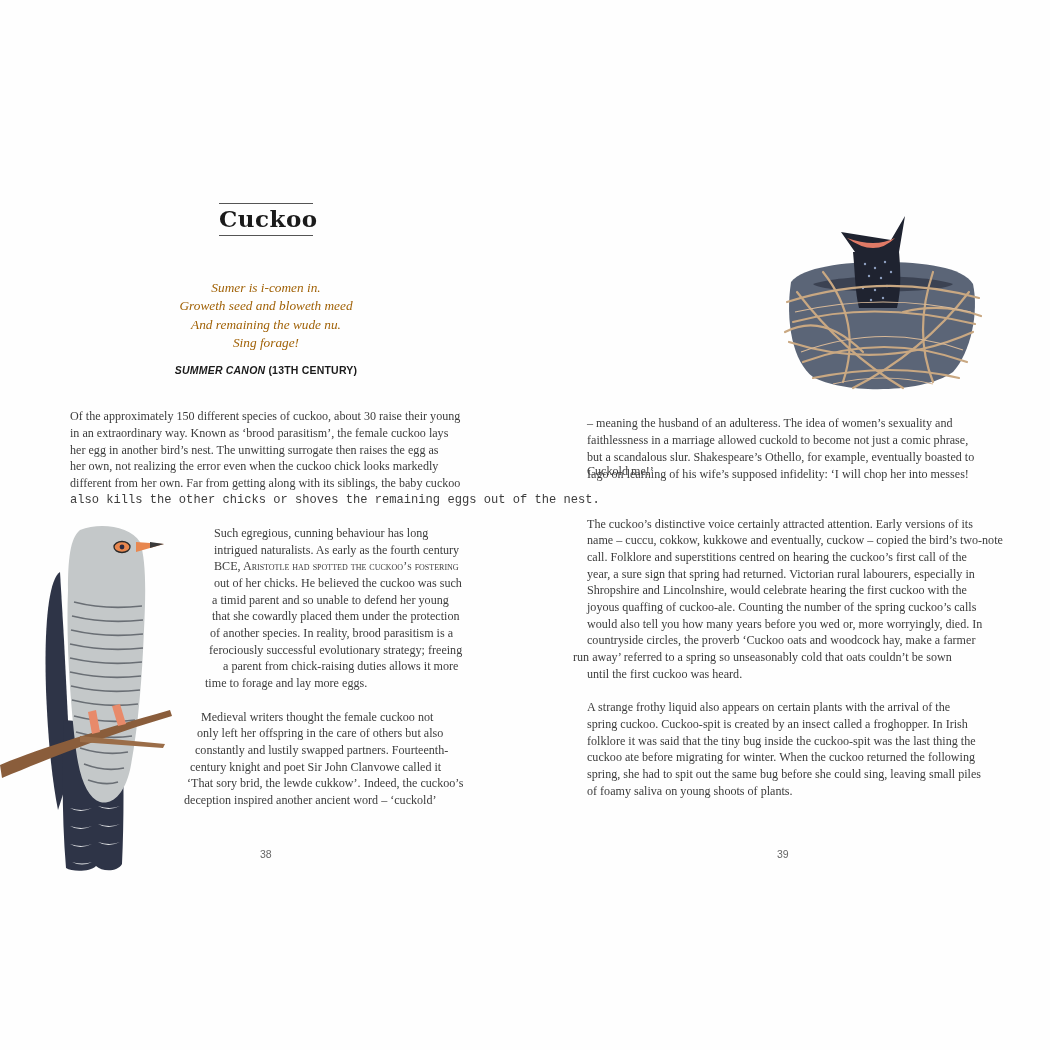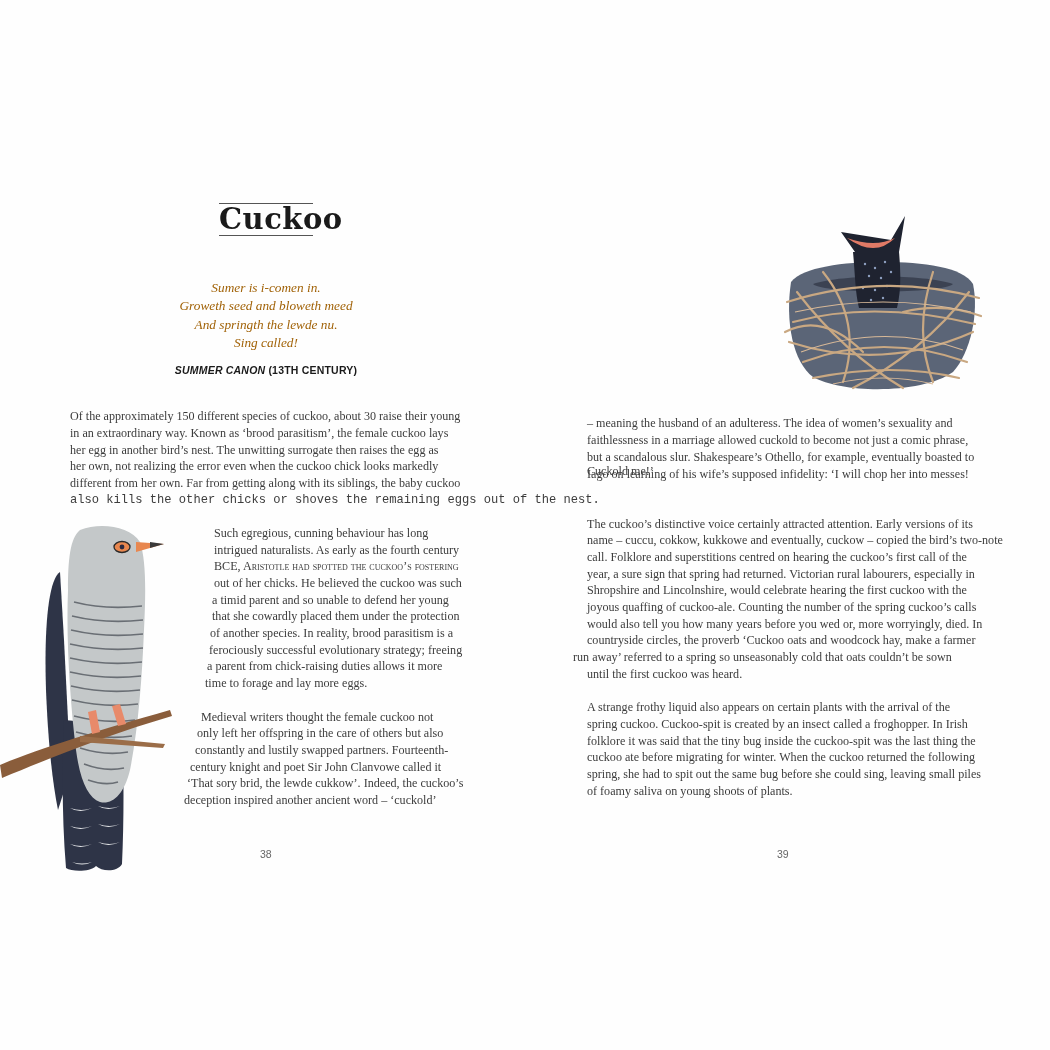--- a/index.html
+++ b/index.html
@@ -4,21 +4,21 @@
 <style>
   html, body { margin:0; padding:0; background:#fefefe; }
   body { width:1050px; height:1050px; position:relative; overflow:hidden;
          font-family:"DejaVu Serif","Liberation Serif",serif; color:#3a3a3a; }
   .page { position:absolute; top:0; height:1050px; }
   .left { left:0; width:525px; }
   .right { left:525px; width:525px; }
 
   .title-wrap { position:absolute; left:219px; top:203px; width:94px; text-align:center; }
   .title-wrap .rule { height:1px; background:#555; }
-  .title { font-family:"DejaVu Serif",serif; font-weight:bold; font-size:29px; letter-spacing:0.5px;
+  .title { font-family:"DejaVu Serif",serif; font-weight:bold; font-size:23px; letter-spacing:0.5px;
            color:#1a1a1a; line-height:28px; padding:1px 0 2px; }
 
   .poem { position:absolute; left:160px; top:279px; width:212px; text-align:center;
           font-family:"Liberation Serif",serif; font-style:italic; font-size:13.3px; line-height:18.3px; color:#a16207; }
   .poem div { white-space:nowrap; }
   .attrib { position:absolute; left:160px; top:364px; width:212px; text-align:center;
             font-family:"Liberation Sans",sans-serif; font-size:10.5px; color:#1a1a1a; letter-spacing:0.2px; white-space:nowrap; }
   .attrib i { font-style:italic; font-weight:bold; }
   .attrib span.b { font-weight:bold; }
 
@@ -36,22 +36,22 @@
 
   <div class="title-wrap">
     <div class="rule"></div>
     <div class="title">Cuckoo</div>
     <div class="rule"></div>
   </div>
 
   <div class="poem">
     <div>Sumer is i-comen in.</div>
     <div>Groweth seed and bloweth meed</div>
-    <div>And springth the lewde nu.</div>
-    <div>Sing called!</div>
+    <div>And remaining the wude nu.</div>
+    <div>Sing forage!</div>
   </div>
   <div class="attrib">
     <i>SUMMER CANON</i>
     <span class="b">(13TH CENTURY)</span>
   </div>
 
   <div class="body-text">
     <div class="line" style="left: 70px; top: 408px; display: inline-block;">Of the approximately 150 different species of cuckoo, about 30 raise their young</div>
     <div class="line" style="left: 70px; top: 425px; display: inline-block;">in an extraordinary way. Known as ‘brood parasitism’, the female cuckoo lays</div>
     <div class="line" style="left: 70px; top: 442px; display: inline-block;">her egg in another bird’s nest. The unwitting surrogate then raises the egg as</div>
@@ -62,21 +62,21 @@
 
   <div class="body-text">
     <div class="line" style="left: 214px; top: 525px; display: inline-block;">Such egregious, cunning behaviour has long</div>
     <div class="line" style="left: 214px; top: 542px; display: inline-block;">intrigued naturalists. As early as the fourth century</div>
     <div class="line" style="left: 214px; top: 558px; font-variant: small-caps; display: inline-block;">BCE, Aristotle had spotted the cuckoo’s fostering</div>
     <div class="line" style="left: 214px; top: 575px; display: inline-block;">out of her chicks. He believed the cuckoo was such</div>
     <div class="line" style="left: 212px; top: 592px; display: inline-block;">a timid parent and so unable to defend her young</div>
     <div class="line" style="left: 212px; top: 608px; display: inline-block;">that she cowardly placed them under the protection</div>
     <div class="line" style="left: 210px; top: 625px; display: inline-block;">of another species. In reality, brood parasitism is a</div>
     <div class="line" style="left: 209px; top: 642px; display: inline-block;">ferociously successful evolutionary strategy; freeing</div>
-    <div class="line" style="left: 207px; top: 658px; display: inline-block;">a parent from chick-raising duties allows it more</div>
+    <div class="line" style="left: 223px; top: 658px; display: inline-block;">a parent from chick-raising duties allows it more</div>
     <div class="line" style="left: 205px; top: 675px; display: inline-block;">time to forage and lay more eggs.</div>
   </div>
 
   <div class="body-text">
     <div class="line" style="left: 201px; top: 709px; display: inline-block;">Medieval writers thought the female cuckoo not</div>
     <div class="line" style="left: 197px; top: 725px; display: inline-block;">only left her offspring in the care of others but also</div>
     <div class="line" style="left: 195px; top: 742px; display: inline-block;">constantly and lustily swapped partners. Fourteenth-</div>
     <div class="line" style="left: 190px; top: 759px; display: inline-block; text-align: right;">century knight and poet Sir John Clanvowe called it</div>
     <div class="line" style="left: 187px; top: 775px; display: inline-block;">‘That sory brid, the lewde cukkow’. Indeed, the cuckoo’s</div>
     <div class="line" style="left: 184px; top: 792px; display: inline-block;">deception inspired another ancient word – ‘cuckold’</div>

